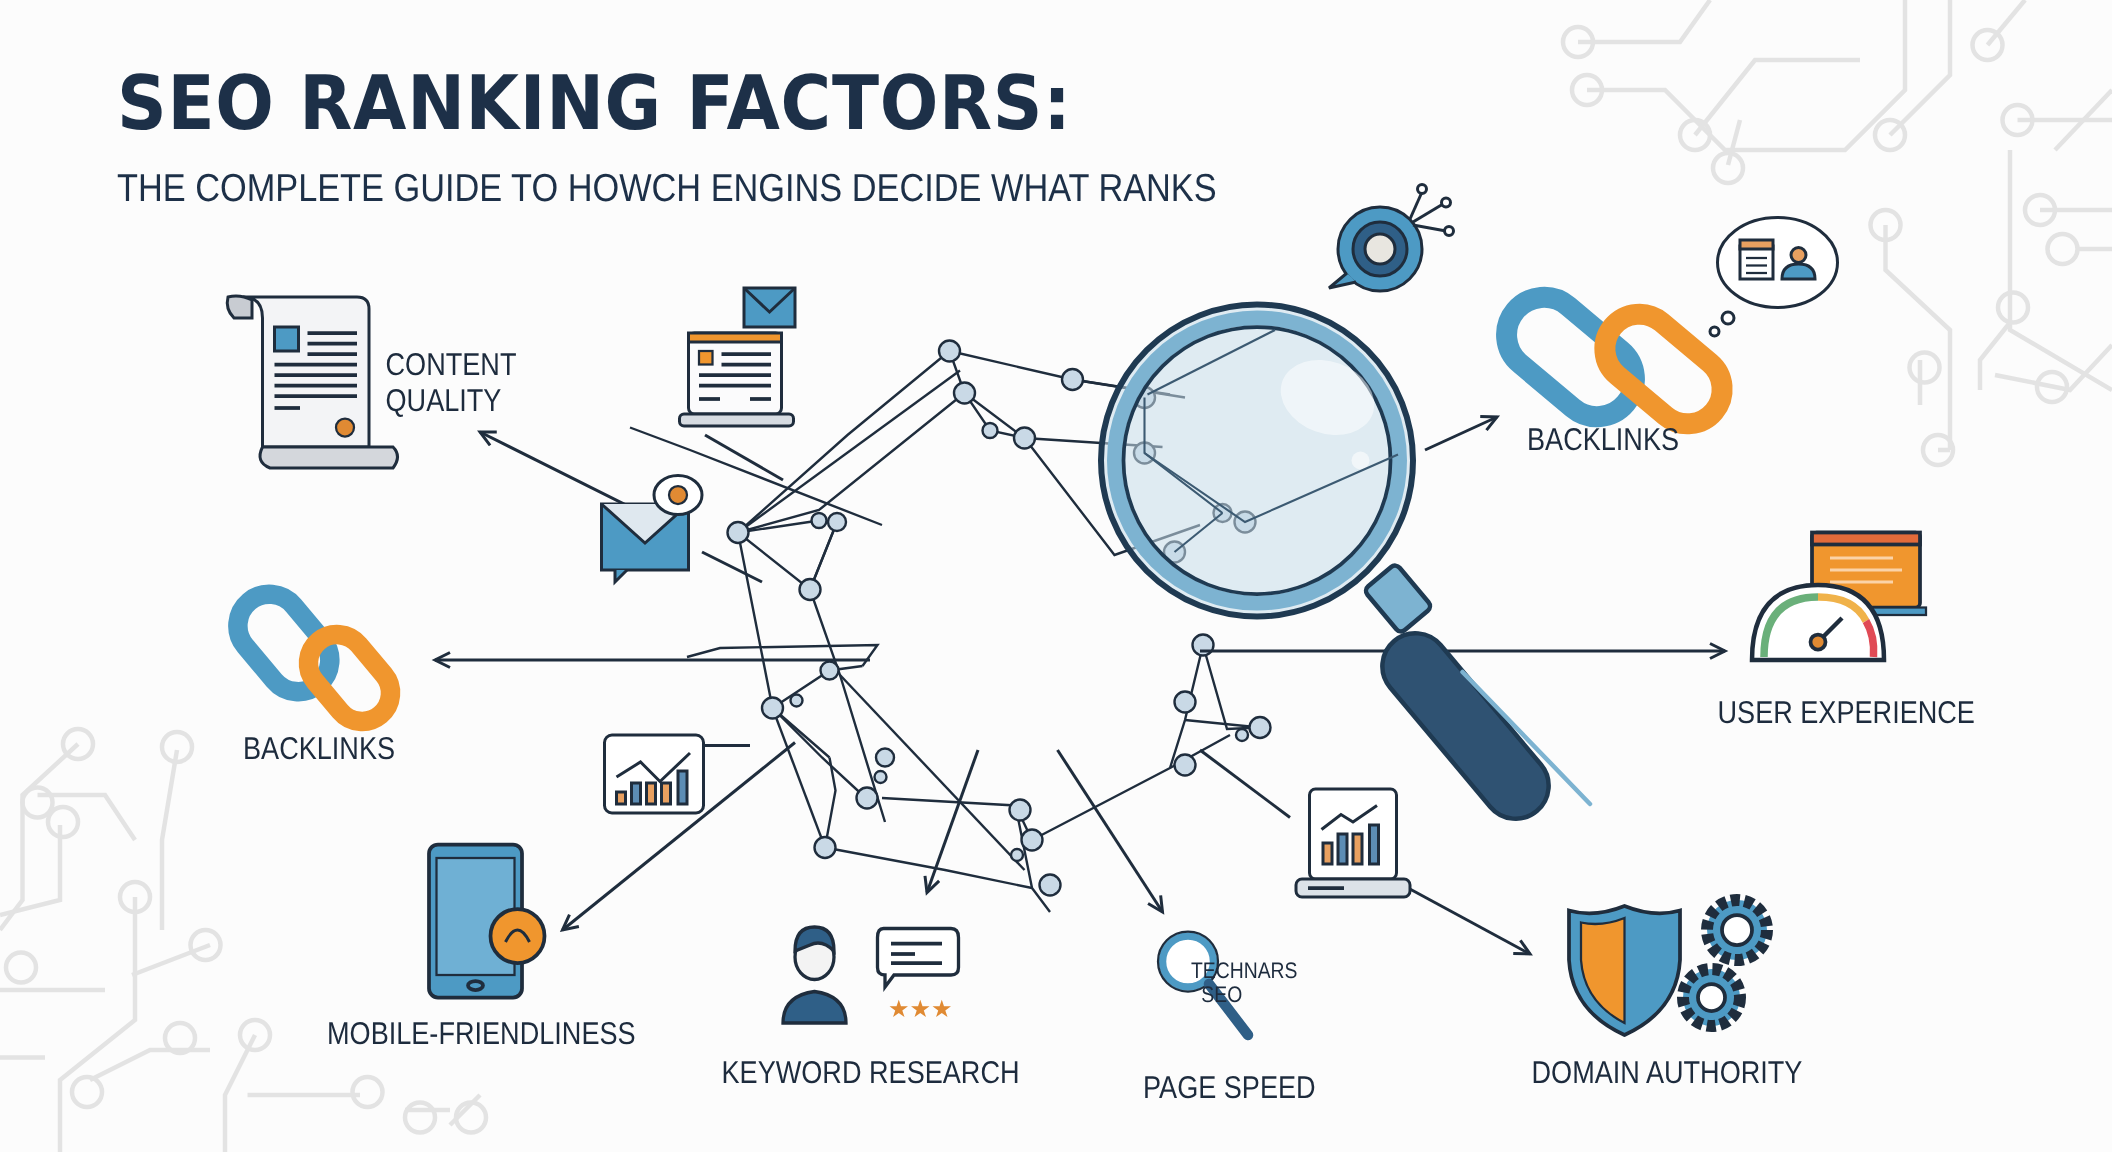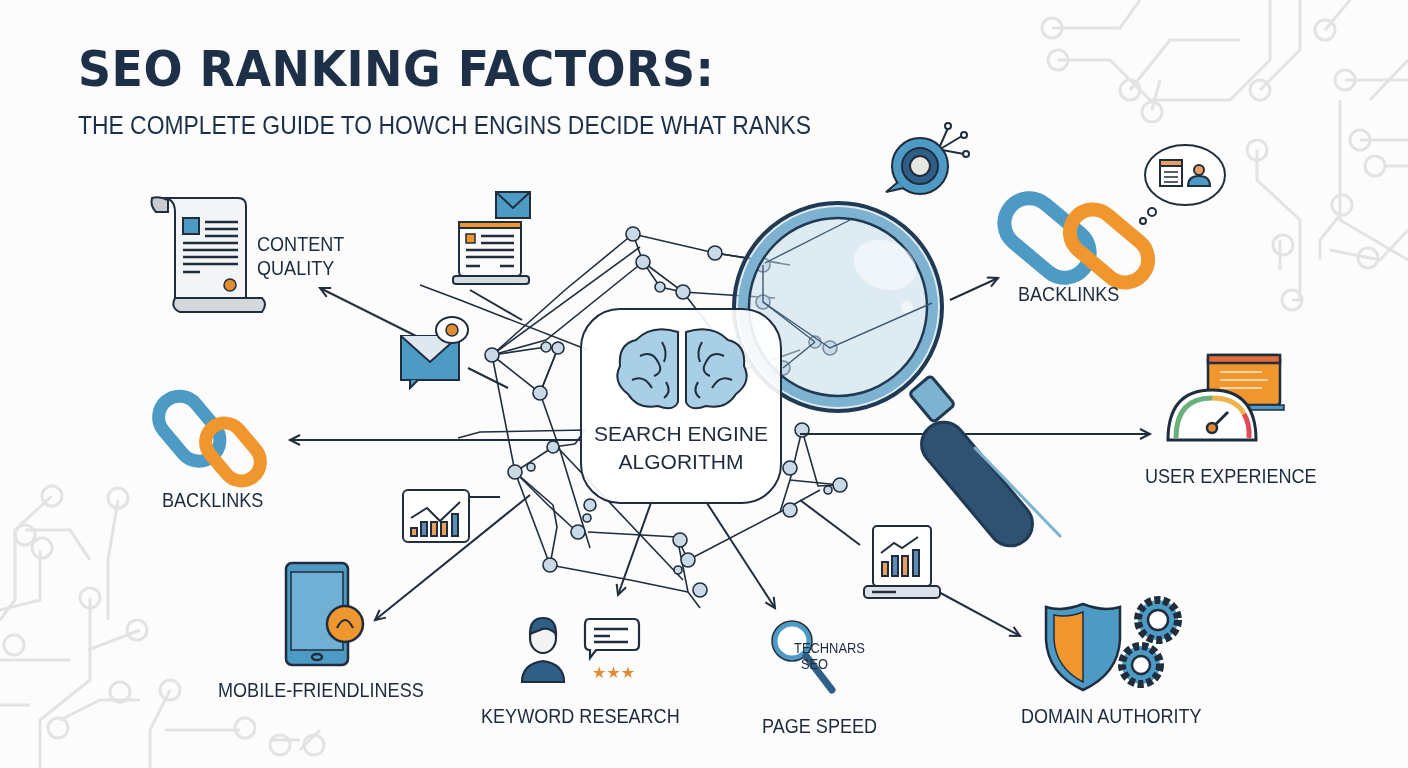--- a/index.html
+++ b/index.html
@@ -358,42 +358,20 @@
           <path d="M763,302 L830,348 L932,303"></path>
           <path d="M783,368 L815,342"></path>
           <path d="M763,265 L763,302 L815,342"></path>
       </g>
       <rect x="918" y="380" width="28" height="38" rx="4" transform="rotate(-40 932 399)" fill="#7db3d1" stroke="#1f3a52" stroke-width="3"></rect>
       <rect x="955" y="410" width="44" height="148" rx="22" transform="rotate(-40 977 484)" fill="#2f5272" stroke="#1f3a52" stroke-width="3"></rect>
       <line x1="975" y1="448" x2="1060" y2="536" stroke="#7db3d1" stroke-width="3" stroke-linecap="round"></line>
     </g>
   </svg>
 
-  <div class="center-box">
-    <svg width="198" height="110" viewBox="0 0 198 110">
-      <g stroke="#1f2d3d" stroke-width="2" fill="#a9cfe6">
-        <path d="M96,22 Q70,14 54,30 Q36,34 38,56 Q30,72 46,84 Q56,100 76,96 Q92,102 96,92 Z"></path>
-        <path d="M104,22 Q130,14 146,30 Q164,34 162,56 Q170,72 154,84 Q144,100 124,96 Q108,102 104,92 Z"></path>
-      </g>
-      <g stroke="#1f2d3d" stroke-width="2" fill="none">
-        <path d="M58,46 Q70,40 76,52 Q82,62 72,66"></path>
-          <path d="M50,70 Q62,64 70,78"></path>
-          <path d="M80,32 Q86,42 82,52"></path>
-          <path d="M84,72 Q90,82 82,88"></path>
-        <path d="M142,46 Q130,40 124,52 Q118,62 128,66"></path>
-          <path d="M150,70 Q138,64 130,78"></path>
-          <path d="M120,32 Q114,42 118,52"></path>
-          <path d="M116,72 Q110,82 118,88"></path>
-      </g>
-    </svg>
-    <div class="center-text">
-      <div>SEARCH ENGINE</div>
-      <div>ALGORITHM</div>
-    </div>
-  </div>
 
   <div class="title">SEO RANKING FACTORS:</div>
   <div class="subtitle">THE COMPLETE GUIDE TO HOWCH ENGINS DECIDE WHAT RANKS</div>
 
   <div class="label" style="left:257px; top:232px;">
     <div>CONTENT</div>
     <div>QUALITY</div>
   </div>
   <div class="label" style="left:162px; top:488px;">BACKLINKS</div>
   <div class="label" style="left:218px; top:678px;">MOBILE-FRIENDLINESS</div>

